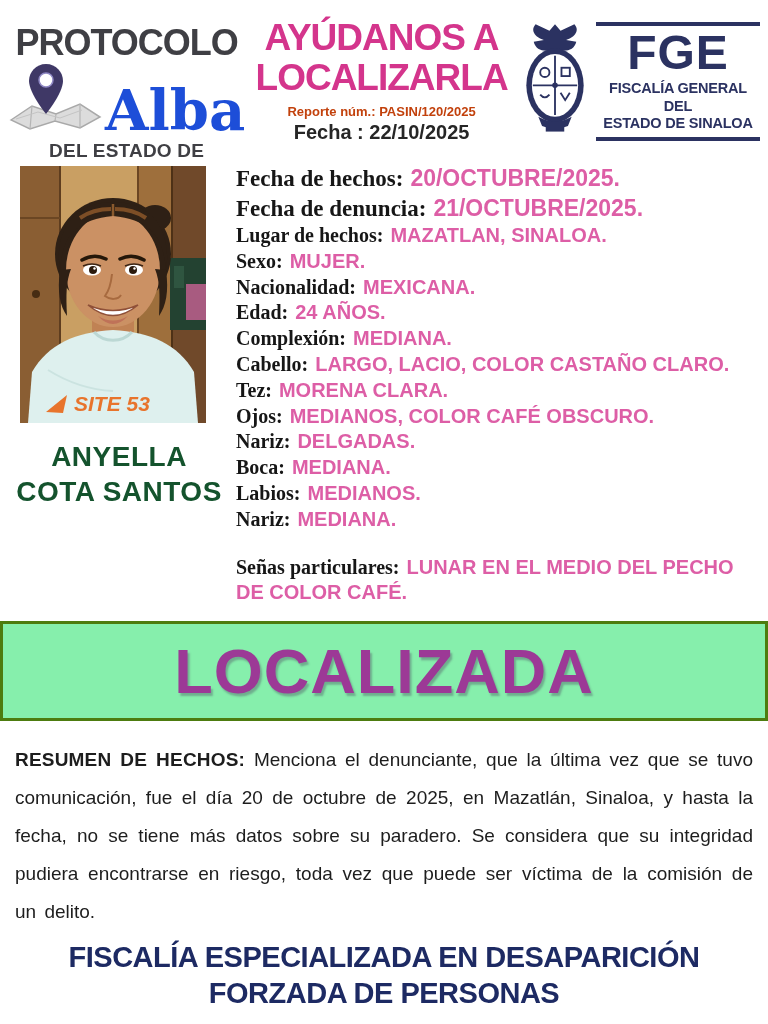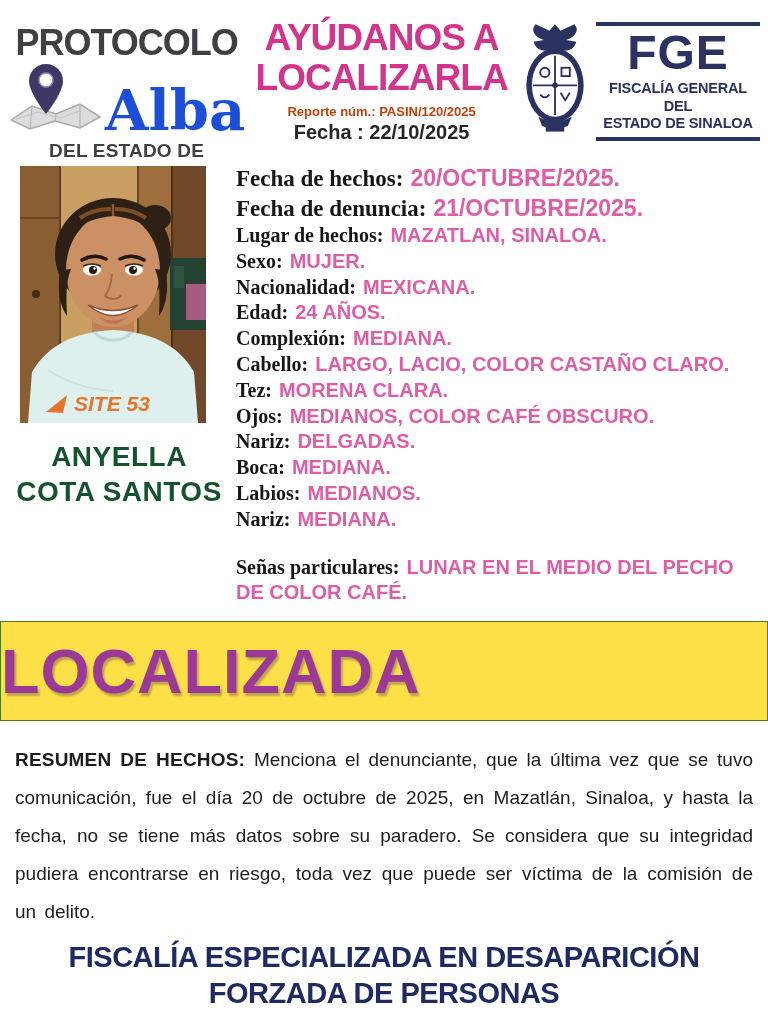--- a/index.html
+++ b/index.html
@@ -35,22 +35,22 @@
   .person-name { margin-top:16px; font-size:28px; font-weight:bold; color:#14532d; letter-spacing:0.5px; line-height:1.25; }
 
   .details { flex:1; padding-left:6px; padding-top:0; }
   .row { font-weight:bold; font-size:20px; line-height:25.8px; white-space:nowrap; }
   .row.lg { font-size:23px; line-height:28.5px; }
   .lbl { color:#161616; margin-right:7px;font-family:Liberation Serif, serif; }
   .val { color:#dd5ea6; }
   .senas { margin-top:22px; font-weight:bold; font-size:20px; line-height:25px; max-width:535px; }
 
   
-  .banner { margin-top:16px; width:768px; height:100px; background:#fde047; border:1px solid #4d7c0f;
-            display:flex; align-items:center; }
+  .banner { margin-top:16px; width:768px; height:100px; background:#86efac; border:3px solid #4d7c0f;
+            display:flex; align-items:center; justify-content:center; }
   .banner span { font-size:63px; font-weight:bold; color:#9c3996; letter-spacing:1px;
                  text-shadow:2px 3px 2px rgba(70,55,85,0.35); }
 
   
   .summary { margin-top:20px; padding:0 15px; font-size:19px; color:#1d1d1d; line-height:38px;
              text-align:justify; word-spacing:3px; }
   .summary strong { font-weight:bold; letter-spacing:0.2px; }
 
   
   footer { margin-top:8px; text-align:center; }

